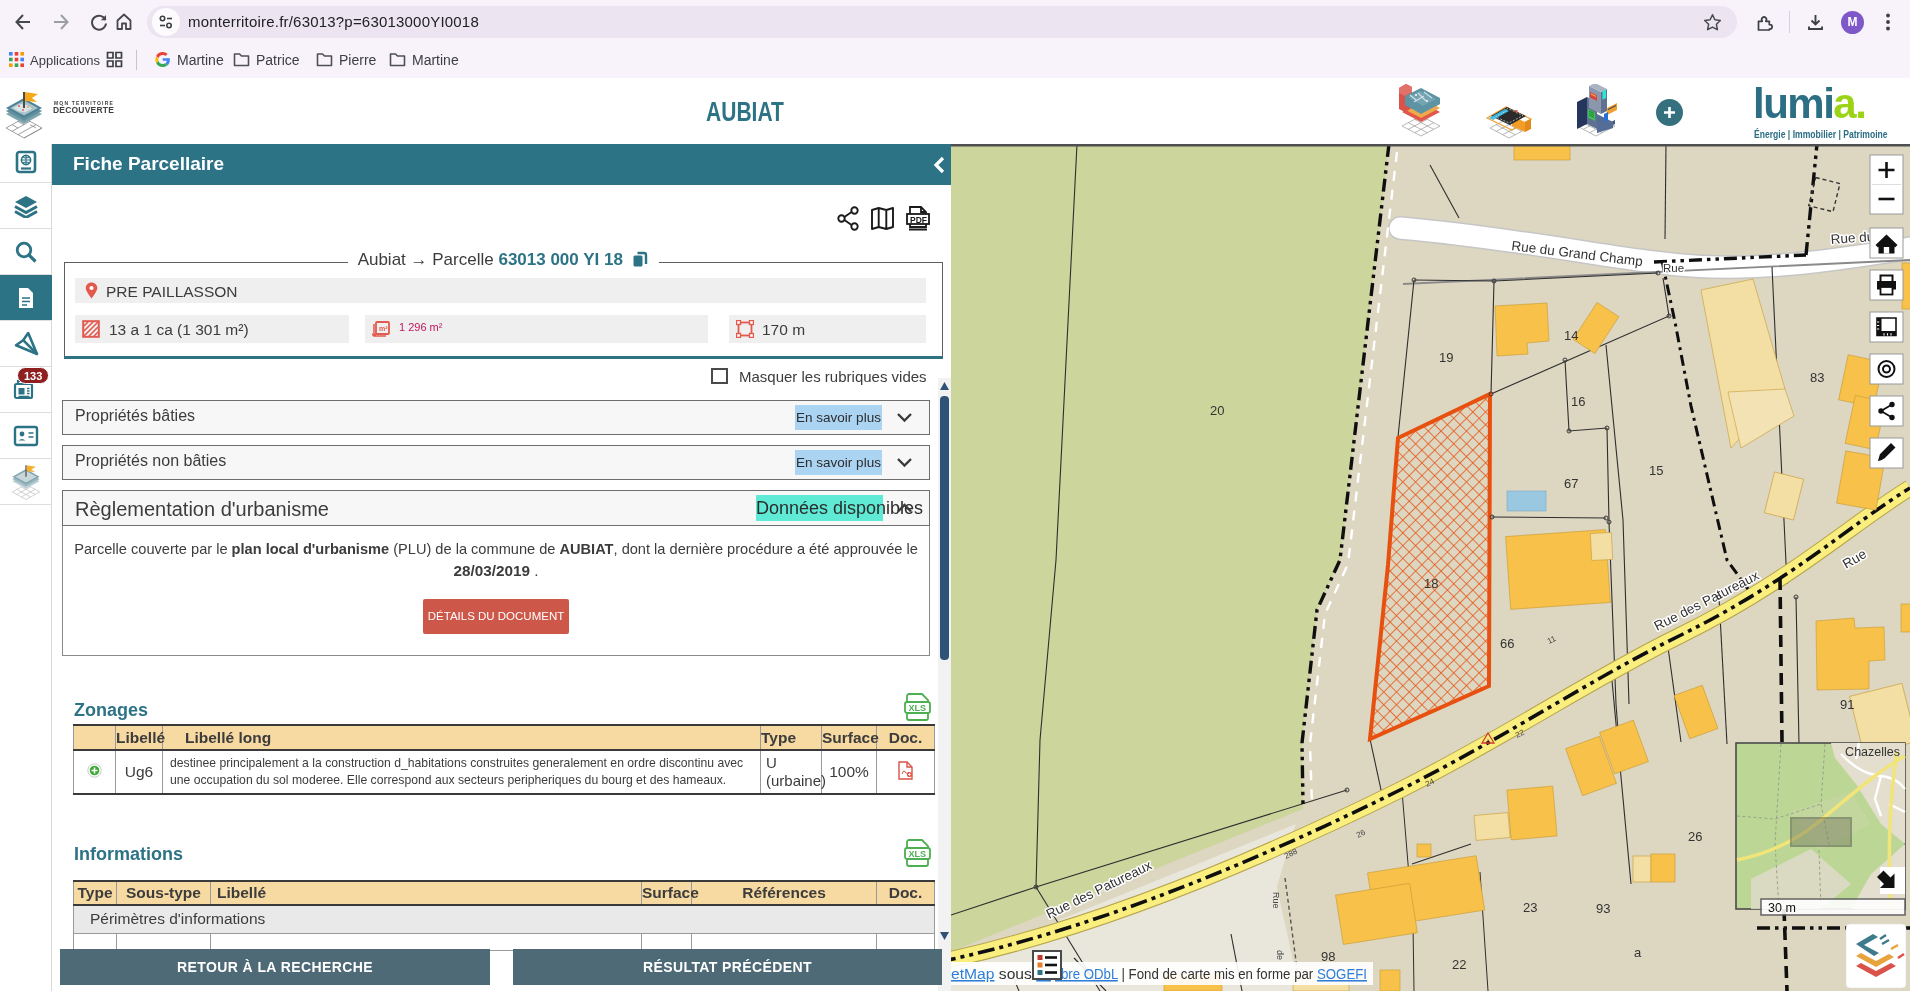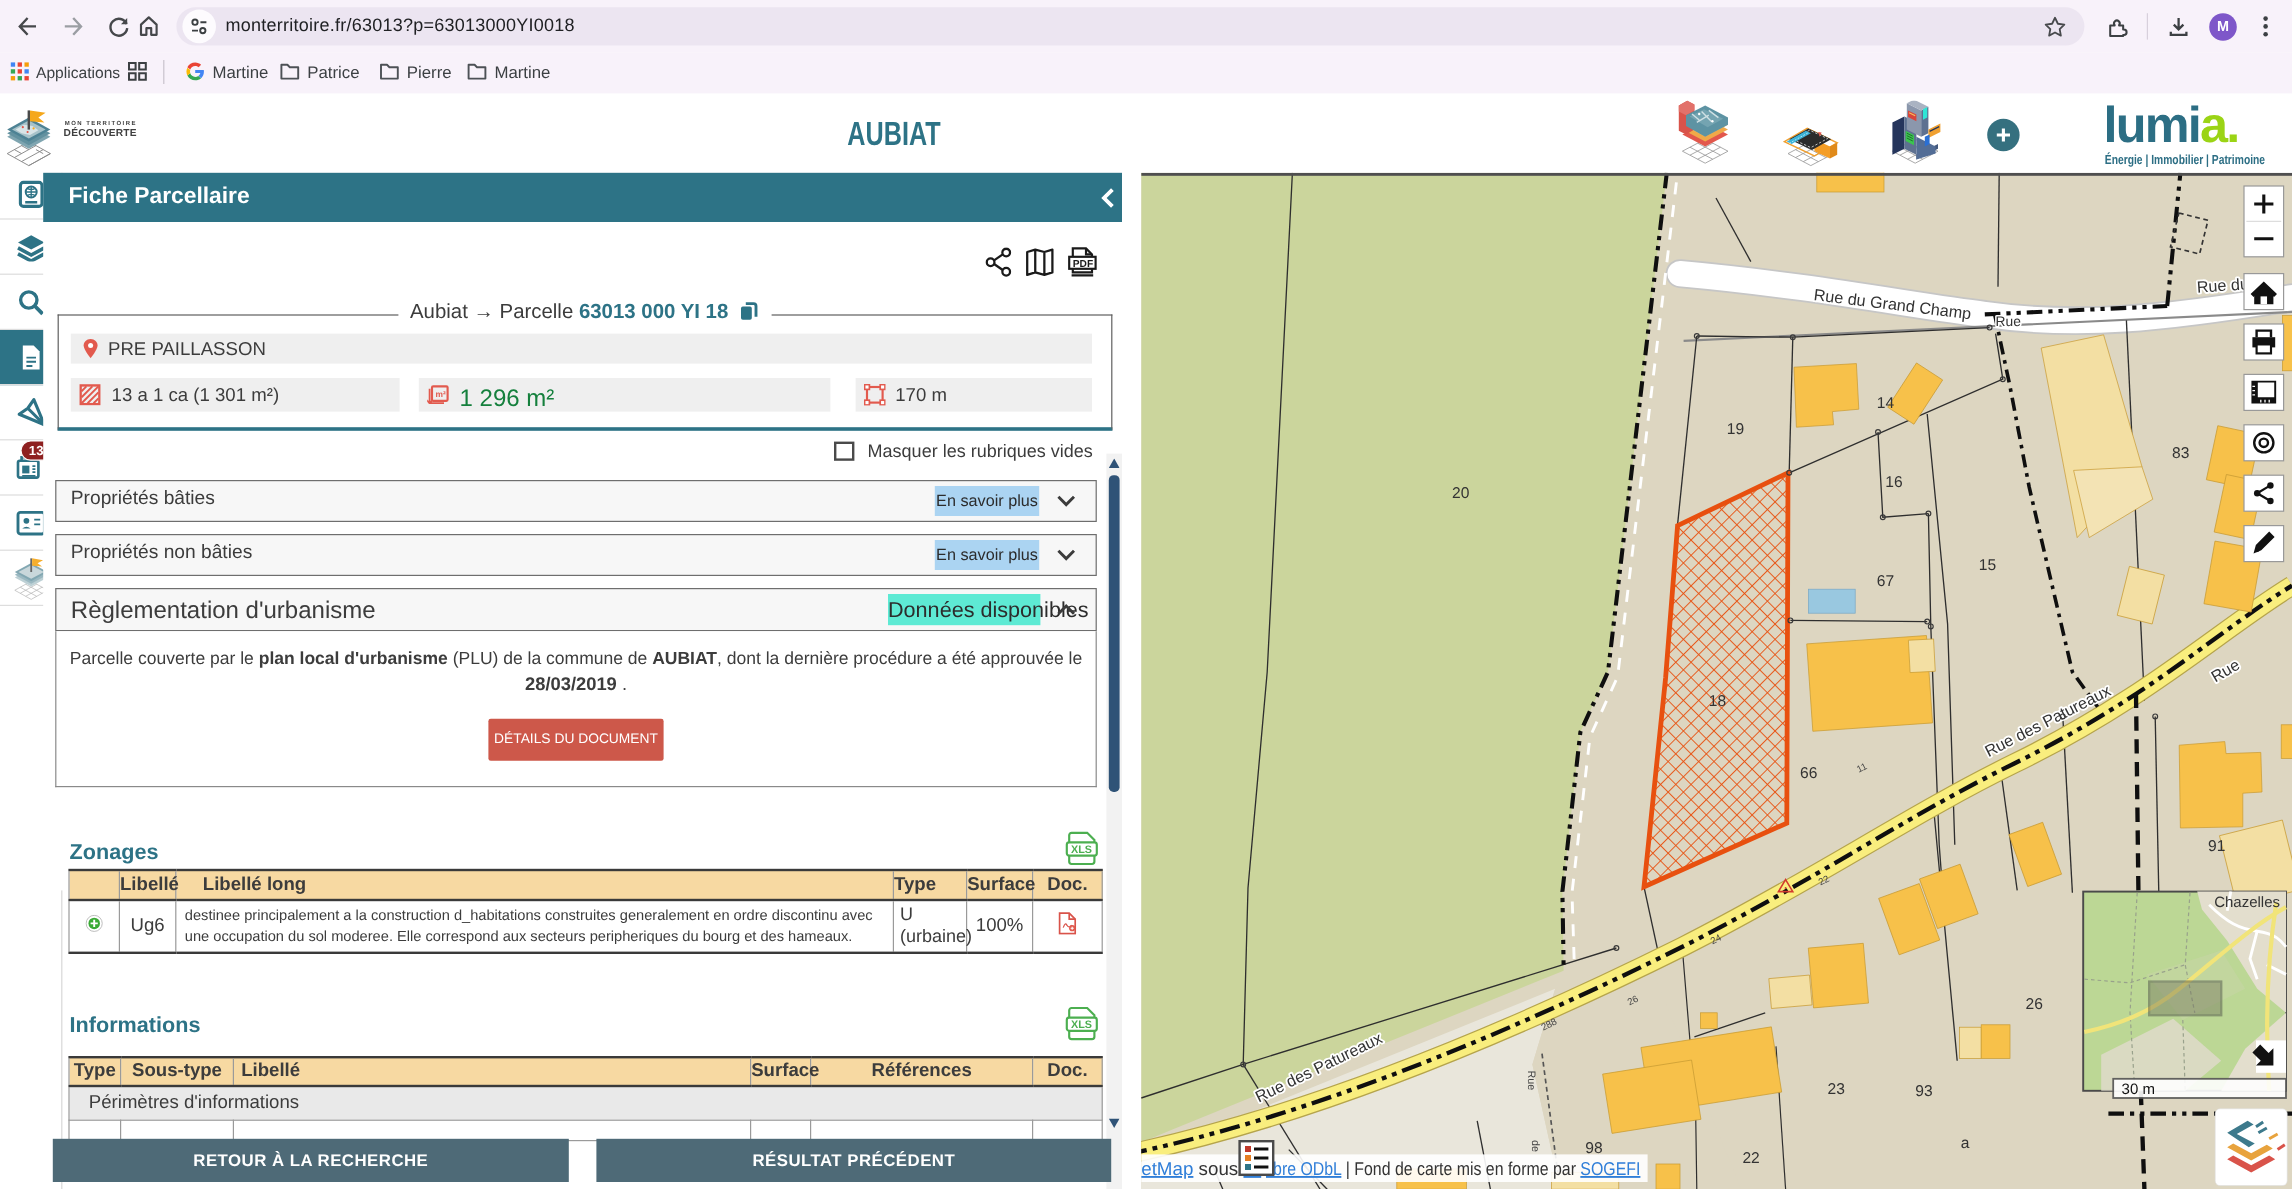--- a/index.html
+++ b/index.html
@@ -3,21 +3,21 @@
 <meta charset="utf-8">
 <style>
 * { margin:0; padding:0; box-sizing:border-box; }
 html,body { width:1910px; height:991px; overflow:hidden; background:#fff;
   font-family:"Liberation Sans", sans-serif; }
 .abs { position:absolute; }
 #toolbar { position:absolute; left:0; top:0; width:1910px; height:44px; background:#f8f2fa; }
 #bookmarks { position:absolute; left:0; top:44px; width:1910px; height:34px; background:#f8f2fa; }
 #appheader { position:absolute; left:0; top:78px; width:1910px; height:66px; background:#fff; }
 #sidebar { position:absolute; left:0; top:144px; width:52px; height:847px; background:#fff; border-right:1px solid #d8d8d8; }
-#panel { position:absolute; left:36px; top:144px; width:899px; height:598px; background:#fff; }
+#panel { position:absolute; left:52px; top:144px; width:899px; height:598px; background:#fff; }
 #maparea { position:absolute; left:951px; top:144px; width:959px; height:847px; }
 .cell { width:52px; height:46px; border-bottom:1px solid #ddd; display:flex; align-items:center; justify-content:center; position:relative;}
 #urlpill { position:absolute; left:147px; top:6px; width:1590px; height:32px; background:#ece5f1; border-radius:16px; }
 #ztable, #itable { table-layout:fixed; }
 #ztable th, #ztable td, #itable th, #itable td { border:1px solid #9a9a9a; }
 #ztable tr:first-child th { border-top:2px solid #3a3a3a; border-bottom:2px solid #3a3a3a; }
 #ztable tr:last-child td { border-bottom:2px solid #3a3a3a; }
 #itable tr:first-child th { border-top:2px solid #3a3a3a; border-bottom:2px solid #3a3a3a; }
 #ztable th, #itable th { font-weight:bold; }
 </style>
@@ -290,21 +290,21 @@
   <svg class="abs" style="left:30px;top:176px" width="18" height="18" viewBox="0 0 18 18">
       <rect x="1.2" y="1.2" width="15.6" height="15.6" fill="none" stroke="#e25a4e" stroke-width="2"></rect>
       <path d="M2 6 L6 2 M2 11 L11 2 M2 16 L16 2 M7 16 L16 7 M12 16 L16 12" stroke="#e25a4e" stroke-width="1.6"></path>
     </svg>
   <div class="abs" style="left:57px;top:177px;font-size:15.5px;color:#3c3c3c">13 a 1 ca (1 301 m²)</div>
   <svg class="abs" style="left:320px;top:176px" width="19" height="18" viewBox="0 0 19 18">
       <rect x="4" y="2" width="13" height="12" rx="1" fill="none" stroke="#e25a4e" stroke-width="1.8"></rect>
       <text x="7" y="11" font-size="7" font-weight="bold" fill="#e25a4e" font-family="Liberation Sans">m²</text>
       <path d="M2 4 V16 H14 M2 16 L4.5 13.5 M2 16 L-0.5 13.5" stroke="#e25a4e" stroke-width="1.5" fill="none"></path>
     </svg>
-  <div class="abs" style="left:347px;top:177px;font-size:20px;color:#15803d">1 296 m²</div>
+  <div class="abs" style="left:347px;top:177px;font-size:11px;color:#be185d">1 296 m²</div>
   <svg class="abs" style="left:684px;top:176px" width="18" height="18" viewBox="0 0 18 18">
       <rect x="2.5" y="2.5" width="13" height="13" fill="none" stroke="#e25a4e" stroke-width="1.8"></rect>
       <rect x="0.5" y="0.5" width="4" height="4" fill="#fff" stroke="#e25a4e" stroke-width="1.4"></rect>
       <rect x="13.5" y="0.5" width="4" height="4" fill="#fff" stroke="#e25a4e" stroke-width="1.4"></rect>
       <rect x="0.5" y="13.5" width="4" height="4" fill="#fff" stroke="#e25a4e" stroke-width="1.4"></rect>
       <rect x="13.5" y="13.5" width="4" height="4" fill="#fff" stroke="#e25a4e" stroke-width="1.4"></rect>
     </svg>
   <div class="abs" style="left:710px;top:177px;font-size:15.5px;color:#3c3c3c">170 m</div>
 
   <div class="abs" style="left:659px;top:224px;width:17px;height:16px;border:2px solid #4a4a4a;background:#fff"></div>

